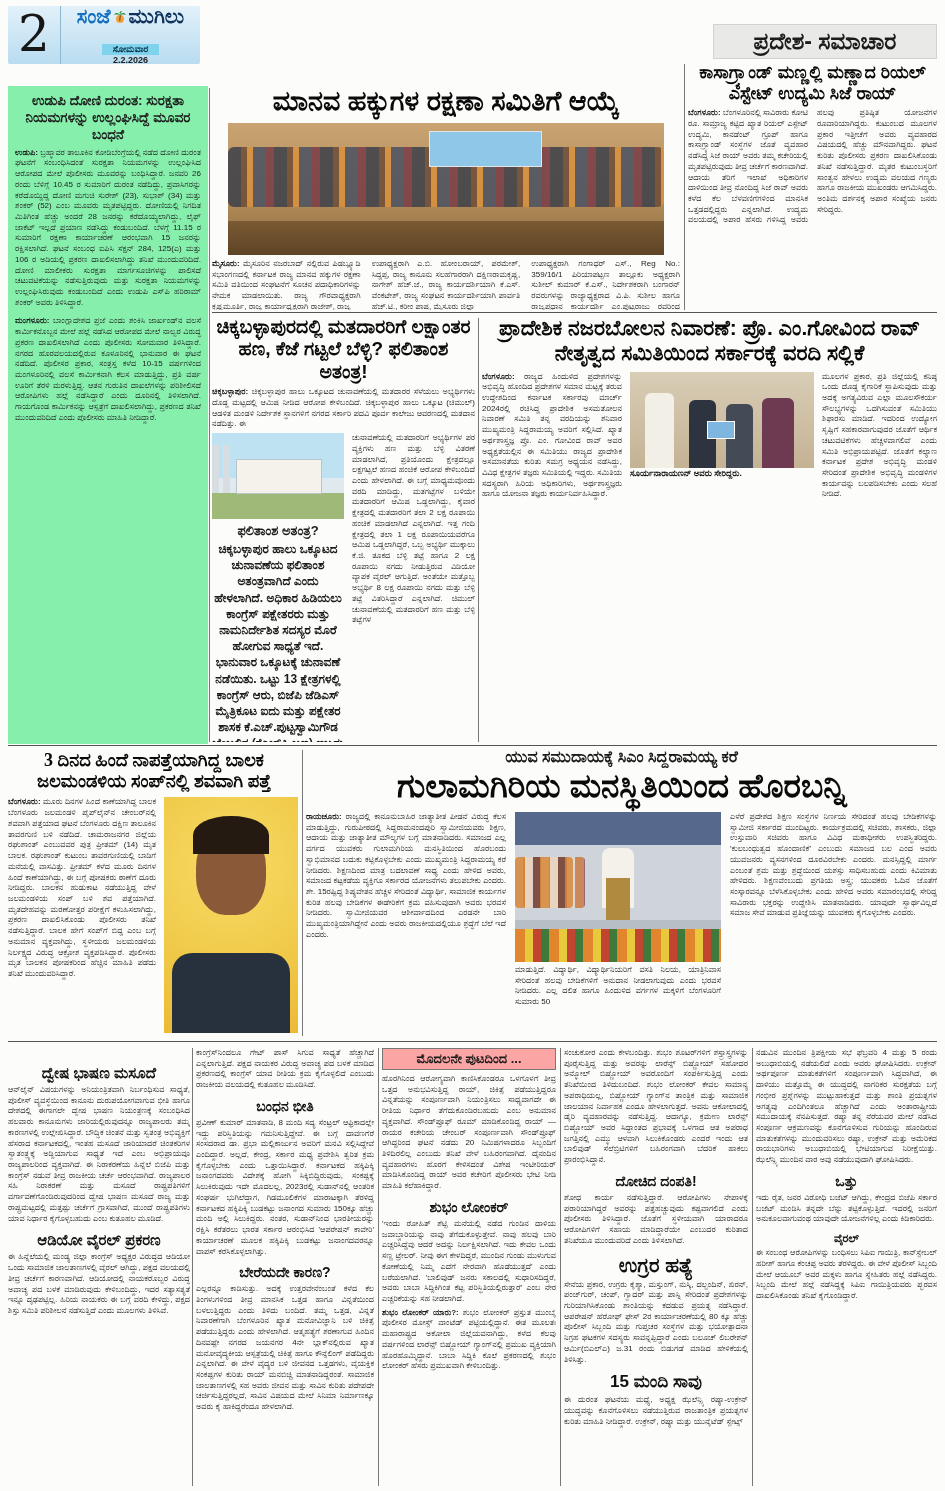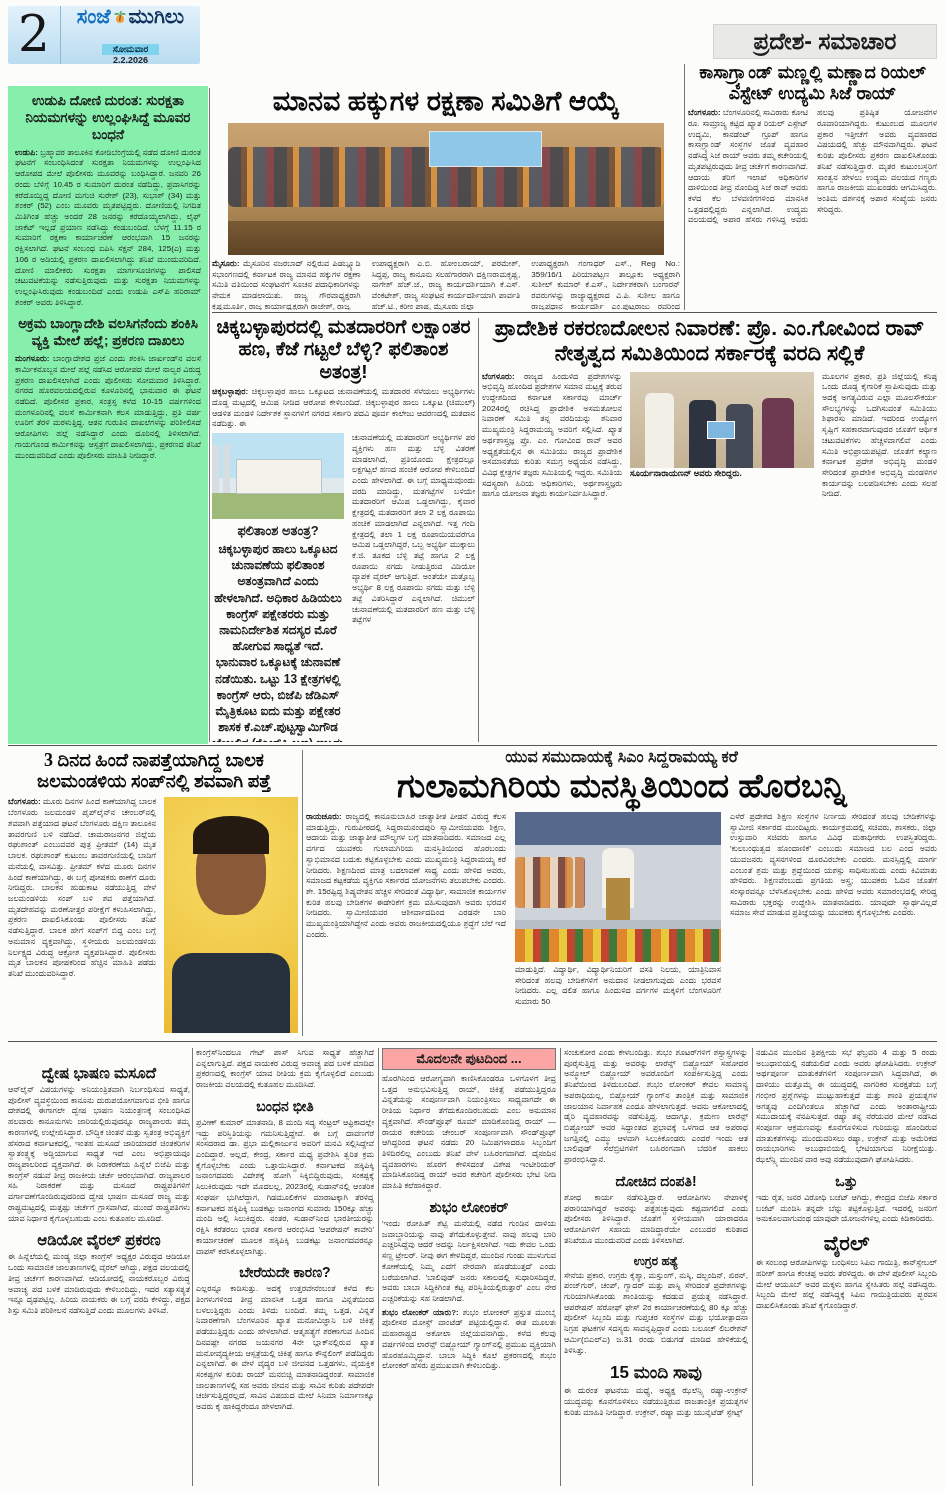--- a/index.html
+++ b/index.html
@@ -69,21 +69,20 @@
   </div>
 
   <div class="abs section-label">ಪ್ರದೇಶ- ಸಮಾಚಾರ</div>
 
   <div class="abs green-panel clip">
     <div>
       <div class="green-headline">ಉಡುಪಿ ದೋಣಿ ದುರಂತ: ಸುರಕ್ಷತಾ ನಿಯಮಗಳನ್ನು ಉಲ್ಲಂಘಿಸಿದ್ದೆ ಮೂವರ ಬಂಧನೆ</div>
       <div class="body-text"><span class="dl">ಉಡುಪಿ:</span> <span>ಬ್ರಹ್ಮಾವರ ತಾಲೂಕಿನ ಕೋಡಿಬೆಂಗ್ರೆಯಲ್ಲಿ ನಡೆದ ದೋಣಿ ದುರಂತ ಘಟನೆಗೆ ಸಂಬಂಧಿಸಿದಂತೆ ಸುರಕ್ಷತಾ ನಿಯಮಗಳನ್ನು ಉಲ್ಲಂಘಿಸಿದ ಆರೋಪದ ಮೇಲೆ ಪೊಲೀಸರು ಮೂವರನ್ನು ಬಂಧಿಸಿದ್ದಾರೆ. ಜನವರಿ 26 ರಂದು ಬೆಳಿಗ್ಗೆ 10.45 ರ ಸುಮಾರಿಗೆ ದುರಂತ ನಡೆದಿದ್ದು, ಪ್ರವಾಸಿಗರನ್ನು ಕರೆದೊಯ್ದಿದ್ದ ದೋಣಿ ಮಗುಚಿ ಸುರೇಶ್ (23), ಸುಭಾಶ್ (34) ಮತ್ತು ಶಂಕರ್ (52) ಎಂಬ ಮೂವರು ಮೃತಪಟ್ಟಿದ್ದರು. ದೋಣಿಯಲ್ಲಿ ನಿಗದಿತ ಮಿತಿಗಿಂತ ಹೆಚ್ಚು ಅಂದರೆ 28 ಜನರನ್ನು ಕರೆದೊಯ್ಯಲಾಗಿದ್ದು, ಲೈಫ್ ಜಾಕೆಟ್ ಇಲ್ಲದೆ ಪ್ರಯಾಣ ನಡೆಸಿದ್ದು ಕಂಡುಬಂದಿದೆ. ಬೆಳಗ್ಗೆ 11.15 ರ ಸುಮಾರಿಗೆ ರಕ್ಷಣಾ ಕಾರ್ಯಾಚರಣೆ ಆರಂಭವಾಗಿ 15 ಜನರನ್ನು ರಕ್ಷಿಸಲಾಗಿದೆ. ಘಟನೆ ಸಂಬಂಧ ಐಪಿಸಿ ಸೆಕ್ಷನ್ 284, 125(ಎ) ಮತ್ತು 106 ರ ಅಡಿಯಲ್ಲಿ ಪ್ರಕರಣ ದಾಖಲಿಸಲಾಗಿದ್ದು ತನಿಖೆ ಮುಂದುವರಿದಿದೆ. ದೋಣಿ ಮಾಲೀಕರು ಸುರಕ್ಷತಾ ಮಾರ್ಗಸೂಚಿಗಳನ್ನು ಪಾಲಿಸದೆ ಚಟುವಟಿಕೆಯನ್ನು ನಡೆಸುತ್ತಿರುವುದು ಮತ್ತು ಸುರಕ್ಷತಾ ನಿಯಮಗಳನ್ನು ಉಲ್ಲಂಘಿಸಿರುವುದು ಕಂಡುಬಂದಿದೆ ಎಂದು ಉಡುಪಿ ಎಸ್‌ಪಿ ಹರಿರಾಮ್ ಶಂಕರ್ ಅವರು ತಿಳಿಸಿದ್ದಾರೆ.</span></div>
     </div>
     <div style="margin-top:8px;">
-      <div class="green-headline">ಅಕ್ರಮ ಬಾಂಗ್ಲಾದೇಶಿ ವಲಸಿಗನೆಂದು ಶಂಕಿಸಿ ವ್ಯಕ್ತಿ ಮೇಲೆ ಹಲ್ಲೆ; ಪ್ರಕರಣ ದಾಖಲು</div>
       <div class="body-text"><span class="dl">ಮಂಗಳೂರು:</span> <span>ಬಾಂಗ್ಲಾದೇಶದ ಪ್ರಜೆ ಎಂದು ಶಂಕಿಸಿ ಜಾರ್ಖಂಡ್‌ನ ವಲಸೆ ಕಾರ್ಮಿಕನೊಬ್ಬನ ಮೇಲೆ ಹಲ್ಲೆ ನಡೆಸಿದ ಆರೋಪದ ಮೇಲೆ ನಾಲ್ವರ ವಿರುದ್ಧ ಪ್ರಕರಣ ದಾಖಲಿಸಲಾಗಿದೆ ಎಂದು ಪೊಲೀಸರು ಸೋಮವಾರ ತಿಳಿಸಿದ್ದಾರೆ. ನಗರದ ಹೊರವಲಯದಲ್ಲಿರುವ ಕೂಳೂರಿನಲ್ಲಿ ಭಾನುವಾರ ಈ ಘಟನೆ ನಡೆದಿದೆ. ಪೊಲೀಸರ ಪ್ರಕಾರ, ಸಂತ್ರಸ್ತ ಕಳೆದ 10-15 ವರ್ಷಗಳಿಂದ ಮಂಗಳೂರಿನಲ್ಲಿ ವಲಸೆ ಕಾರ್ಮಿಕನಾಗಿ ಕೆಲಸ ಮಾಡುತ್ತಿದ್ದು, ಪ್ರತಿ ವರ್ಷ ಊರಿಗೆ ತೆರಳಿ ಮರಳುತ್ತಿದ್ದ. ಆತನ ಗುರುತಿನ ದಾಖಲೆಗಳನ್ನು ಪರಿಶೀಲಿಸದೆ ಆರೋಪಿಗಳು ಹಲ್ಲೆ ನಡೆಸಿದ್ದಾರೆ ಎಂದು ದೂರಿನಲ್ಲಿ ತಿಳಿಸಲಾಗಿದೆ. ಗಾಯಗೊಂಡ ಕಾರ್ಮಿಕನನ್ನು ಆಸ್ಪತ್ರೆಗೆ ದಾಖಲಿಸಲಾಗಿದ್ದು, ಪ್ರಕರಣದ ತನಿಖೆ ಮುಂದುವರಿದಿದೆ ಎಂದು ಪೊಲೀಸರು ಮಾಹಿತಿ ನೀಡಿದ್ದಾರೆ.</span></div>
     </div>
   </div>
 
   <div class="abs clip" style="left:212px;top:86px;width:468px;height:224px;">
     <div class="headline" style="font-size:27px;">ಮಾನವ ಹಕ್ಕುಗಳ ರಕ್ಷಣಾ ಸಮಿತಿಗೆ ಆಯ್ಕೆ</div>
     <div class="photo" style="width:436px;height:132px;margin:5px auto 4px;background:linear-gradient(#c9a372 0%,#b08a56 60%,#8f6c42 100%);">
       <div class="ph-band" style="top:18%;height:46%;background:repeating-linear-gradient(90deg,#3c3f4a 0 13px,#6e4c35 13px 19px,#d9913c 19px 25px,#4a5263 25px 38px,#7a3b46 38px 46px);opacity:.85;border-radius:6px;"></div>
       <div class="ph-band" style="bottom:0;height:26%;background:linear-gradient(#7a5a33,#5e4426);"></div>
       <div class="ph-band" style="top:6%;left:46%;right:28%;height:26%;background:#8fc7e8;border:1px solid #e5e5e5;"></div>
@@ -118,21 +117,21 @@
           <div class="result-title">ಫಲಿತಾಂಶ ಅತಂತ್ರ?</div>
           <div class="result-body clip" style="height:208px;">ಚಿಕ್ಕಬಳ್ಳಾಪುರ ಹಾಲು ಒಕ್ಕೂಟದ ಚುನಾವಣೆಯ ಫಲಿತಾಂಶ ಅತಂತ್ರವಾಗಿದೆ ಎಂದು ಹೇಳಲಾಗಿದೆ. ಅಧಿಕಾರ ಹಿಡಿಯಲು ಕಾಂಗ್ರೆಸ್ ಪಕ್ಷೇತರರು ಮತ್ತು ನಾಮನಿರ್ದೇಶಿತ ಸದಸ್ಯರ ಮೊರೆ ಹೋಗುವ ಸಾಧ್ಯತೆ ಇದೆ. ಭಾನುವಾರ ಒಕ್ಕೂಟಕ್ಕೆ ಚುನಾವಣೆ ನಡೆಯಿತು. ಒಟ್ಟು 13 ಕ್ಷೇತ್ರಗಳಲ್ಲಿ ಕಾಂಗ್ರೆಸ್ ಆರು, ಬಿಜೆಪಿ ಜೆಡಿಎಸ್ ಮೈತ್ರಿಕೂಟ ಐದು ಮತ್ತು ಪಕ್ಷೇತರ ಶಾಸಕ ಕೆ.ಎಚ್.ಪುಟ್ಟಸ್ವಾಮಿಗೌಡ ಬೆಂಬಲಿತ (ಕೆಎಚ್‌ಪಿ ಬಣ) ಇಬ್ಬರು ಅಭ್ಯರ್ಥಿಗಳು ಗೆಲುವು ಸಾಧಿಸಿದ್ದಾರೆ.</div>
         </div>
       </div>
       <div class="body-text clip" style="flex:1;height:322px;">ಚುನಾವಣೆಯಲ್ಲಿ ಮತದಾರರಿಗೆ ಅಭ್ಯರ್ಥಿಗಳ ಪರ ವ್ಯಕ್ತಿಗಳು ಹಣ ಮತ್ತು ಬೆಳ್ಳಿ ವಿತರಣೆ ಮಾಡಲಾಗಿದೆ, ಪ್ರತಿಯೊಂದು ಕ್ಷೇತ್ರದಲ್ಲೂ ಲಕ್ಷಗಟ್ಟಲೆ ಹಣದ ಹಂಚಿಕೆ ಆರೋಪ ಕೇಳಿಬಂದಿದೆ ಎಂದು ಹೇಳಲಾಗಿದೆ. ಈ ಬಗ್ಗೆ ಮಾಧ್ಯಮವೊಂದು ವರದಿ ಮಾಡಿದ್ದು, ಮತಗಟ್ಟೆಗಳ ಬಳಿಯೇ ಮತದಾರರಿಗೆ ಆಮಿಷ ಒಡ್ಡಲಾಗಿದ್ದು, ಕೈವಾರ ಕ್ಷೇತ್ರದಲ್ಲಿ ಮತದಾರರಿಗೆ ತಲಾ 2 ಲಕ್ಷ ರೂಪಾಯಿ ಹಂಚಿಕೆ ಮಾಡಲಾಗಿದೆ ಎನ್ನಲಾಗಿದೆ. ಇತ್ತ ಗಂದಿ ಕ್ಷೇತ್ರದಲ್ಲಿ ತಲಾ 1 ಲಕ್ಷ ರೂಪಾಯಿಯವರೆಗೂ ಆಮಿಷ ಒಡ್ಡಲಾಗಿದ್ದರೆ, ಒಬ್ಬ ಅಭ್ಯರ್ಥಿ ಮುಕ್ಕಾಲು ಕೆ.ಜಿ. ತೂಕದ ಬೆಳ್ಳಿ ತಟ್ಟೆ ಹಾಗೂ 2 ಲಕ್ಷ ರೂಪಾಯಿ ನಗದು ನೀಡುತ್ತಿರುವ ವಿಡಿಯೋ ವ್ಯಾಪಕ ವೈರಲ್ ಆಗುತ್ತಿದೆ. ಅಂತೆಯೇ ಮತ್ತೊಬ್ಬ ಅಭ್ಯರ್ಥಿ 8 ಲಕ್ಷ ರೂಪಾಯಿ ನಗದು ಮತ್ತು ಬೆಳ್ಳಿ ತಟ್ಟೆ ವಿತರಿಸಿದ್ದಾರೆ ಎನ್ನಲಾಗಿದೆ. ಚಿಮುಲ್ ಚುನಾವಣೆಯಲ್ಲಿ ಮತದಾರರಿಗೆ ಹಣ ಮತ್ತು ಬೆಳ್ಳಿ ತಟ್ಟೆಗಳ</div>
     </div>
 
   </div>
 
   <div class="abs clip" style="left:482px;top:316px;width:455px;height:426px;">
-    <div class="headline" style="font-size:21px;">ಪ್ರಾದೇಶಿಕ ರಕರಣದೋಲನ ನಿವಾರಣೆ: ಪ್ರೊ. ಎಂ.ಗೋವಿಂದ ರಾವ್ ನೇತೃತ್ವದ ಸಮಿತಿಯಿಂದ ಸರ್ಕಾರಕ್ಕೆ ವರದಿ ಸಲ್ಲಿಕೆ</div>
+    <div class="headline" style="font-size:21px;">ಪ್ರಾದೇಶಿಕ ನಜರಬೋಲನ ನಿವಾರಣೆ: ಪ್ರೊ. ಎಂ.ಗೋವಿಂದ ರಾವ್ ನೇತೃತ್ವದ ಸಮಿತಿಯಿಂದ ಸರ್ಕಾರಕ್ಕೆ ವರದಿ ಸಲ್ಲಿಕೆ</div>
     <div class="flexrow" style="gap:8px;margin-top:6px;">
       <div class="body-text clip" style="width:140px;height:360px;">
         <span class="dl">ಬೆಂಗಳೂರು:</span> <span>ರಾಜ್ಯದ ಹಿಂದುಳಿದ ಪ್ರದೇಶಗಳನ್ನು ಅಭಿವೃದ್ಧಿ ಹೊಂದಿದ ಪ್ರದೇಶಗಳ ಸಮಾನ ಮಟ್ಟಕ್ಕೆ ತರುವ ಉದ್ದೇಶದಿಂದ ಕರ್ನಾಟಕ ಸರ್ಕಾರವು ಮಾರ್ಚ್ 2024ರಲ್ಲಿ ರಚಿಸಿದ್ದ ಪ್ರಾದೇಶಿಕ ಅಸಮತೋಲನ ನಿವಾರಣೆ ಸಮಿತಿ ತನ್ನ ವರದಿಯನ್ನು ಶನಿವಾರ ಮುಖ್ಯಮಂತ್ರಿ ಸಿದ್ದರಾಮಯ್ಯ ಅವರಿಗೆ ಸಲ್ಲಿಸಿದೆ. ಖ್ಯಾತ ಅರ್ಥಶಾಸ್ತ್ರಜ್ಞ ಪ್ರೊ. ಎಂ. ಗೋವಿಂದ ರಾವ್ ಅವರ ಅಧ್ಯಕ್ಷತೆಯಲ್ಲಿನ ಈ ಸಮಿತಿಯು ರಾಜ್ಯದ ಪ್ರಾದೇಶಿಕ ಅಸಮಾನತೆಯ ಕುರಿತು ಸಮಗ್ರ ಅಧ್ಯಯನ ನಡೆಸಿದ್ದು, ವಿವಿಧ ಕ್ಷೇತ್ರಗಳ ತಜ್ಞರು ಸಮಿತಿಯಲ್ಲಿ ಇದ್ದರು. ಸಮಿತಿಯ ಸದಸ್ಯರಾಗಿ ಹಿರಿಯ ಅಧಿಕಾರಿಗಳು, ಅರ್ಥಶಾಸ್ತ್ರಜ್ಞರು ಹಾಗೂ ಯೋಜನಾ ತಜ್ಞರು ಕಾರ್ಯನಿರ್ವಹಿಸಿದ್ದಾರೆ.</span>
       </div>
       <div style="width:184px;">
         <div class="photo" style="width:184px;height:96px;background:linear-gradient(#d9cdb6,#c4b294);">
           <div class="ph-band" style="bottom:0;left:8%;width:16%;height:78%;background:#f2efe6;border-radius:6px 6px 0 0;"></div>
           <div class="ph-band" style="bottom:0;left:32%;width:15%;height:70%;background:#2e3340;border-radius:6px 6px 0 0;"></div>
           <div class="ph-band" style="bottom:0;left:52%;width:15%;height:66%;background:#454a57;border-radius:6px 6px 0 0;"></div>
           <div class="ph-band" style="bottom:0;left:72%;width:17%;height:72%;background:#6e3a52;border-radius:6px 6px 0 0;"></div>
@@ -201,31 +200,31 @@
     <div class="body-text">'ಇಂದು ರೋಹಿತ್ ಶೆಟ್ಟಿ ಮನೆಯಲ್ಲಿ ನಡೆದ ಗುಂಡಿನ ದಾಳಿಯ ಜವಾಬ್ದಾರಿಯನ್ನು ನಾವು ತೆಗೆದುಕೊಳ್ಳುತ್ತೇವೆ. ನಾವು ಹಲವು ಬಾರಿ ಎಚ್ಚರಿಸಿದ್ದೆವು ಆದರೆ ಅದನ್ನು ನಿರ್ಲಕ್ಷಿಸಲಾಗಿದೆ. ಇದು ಕೇವಲ ಒಂದು ಸಣ್ಣ ಟ್ರೇಲರ್. ನೀವು ಈಗ ಕೇಳದಿದ್ದರೆ, ಮುಂದಿನ ಗುಂಡು ಮುಳುಗುವ ಕೋಣೆಯಲ್ಲಿ ನಿಮ್ಮ ಎದೆಗೆ ನೇರವಾಗಿ ಹೊಡೆಯುತ್ತದೆ' ಎಂದು ಬರೆಯಲಾಗಿದೆ. 'ಬಾಲಿವುಡ್ ಜನರು ಸಕಾಲದಲ್ಲಿ ಸುಧಾರಿಸದಿದ್ದರೆ, ಅವರು ಬಾಬಾ ಸಿದ್ದಿಕಿಗಿಂತ ಕೆಟ್ಟ ಪರಿಸ್ಥಿತಿಯಲ್ಲಿರುತ್ತಾರೆ' ಎಂಬ ನೇರ ಎಚ್ಚರಿಕೆಯನ್ನು ಸಹ ನೀಡಲಾಗಿದೆ.</div>
     <div class="body-text" style="margin-top:3px;">
       <span class="dl">ಶುಭಂ ಲೋಂಕರ್ ಯಾರು?:</span><span> ಶುಭಂ ಲೋಂಕರ್ ಪ್ರಸ್ತುತ ಮುಂಬೈ ಪೊಲೀಸರ ಮೋಸ್ಟ್ ವಾಂಟೆಡ್ ಪಟ್ಟಿಯಲ್ಲಿದ್ದಾನೆ. ಈತ ಮೂಲತಃ ಮಹಾರಾಷ್ಟ್ರದ ಅಕೋಲಾ ಜಿಲ್ಲೆಯವನಾಗಿದ್ದು, ಕಳೆದ ಕೆಲವು ವರ್ಷಗಳಿಂದ ಲಾರೆನ್ಸ್ ಬಿಷ್ಣೋಯ್ ಗ್ಯಾಂಗ್‌ನಲ್ಲಿ ಪ್ರಮುಖ ವ್ಯಕ್ತಿಯಾಗಿ ಹೊರಹೊಮ್ಮಿದ್ದಾನೆ. ಬಾಬಾ ಸಿದ್ದಿಕಿ ಕೊಲೆ ಪ್ರಕರಣದಲ್ಲಿ ಶುಭಂ ಲೋಂಕರ್ ಹೆಸರು ಪ್ರಮುಖವಾಗಿ ಕೇಳಿಬಂದಿತ್ತು.</span>
     </div>
   </div>
 
   <div class="abs clip" style="left:564px;top:1048px;width:184px;height:438px;">
     <div class="body-text">ಸಂಚುಕೋರ ಎಂದು ಕೇಳಬಂದಿತ್ತು. ಶುಭಂ ಶೂಟರ್‌ಗಳಿಗೆ ಶಸ್ತ್ರಾಸ್ತ್ರಗಳನ್ನು ಪೂರೈಸುತ್ತಿದ್ದ ಮತ್ತು ಅವರನ್ನು ಲಾರೆನ್ಸ್ ಬಿಷ್ಣೋಯ್ ಸಹೋದರ ಅನ್ಮೋಲ್ ಬಿಷ್ಣೋಯ್ ಅವರೊಂದಿಗೆ ಸಂಪರ್ಕಿಸುತ್ತಿದ್ದ ಎಂದು ತನಿಖೆಯಿಂದ ತಿಳಿದುಬಂದಿದೆ. ಶುಭಂ ಲೋಂಕರ್ ಕೇವಲ ಸಾಮಾನ್ಯ ಅಪರಾಧಿಯಲ್ಲ, ಬಿಷ್ಣೋಯ್ ಗ್ಯಾಂಗ್‌ನ ತಾಂತ್ರಿಕ ಮತ್ತು ಸಾಮಾಜಿಕ ಜಾಲಯಾನ ನಿರ್ವಾಹಕ ಎಂದೂ ಹೇಳಲಾಗುತ್ತದೆ. ಅವನು ಆಕೋಲಾದಲ್ಲಿ ಡೈರಿ ವ್ಯವಹಾರವನ್ನು ನಡೆಸುತ್ತಿದ್ದ. ಆದಾಗ್ಯೂ, ಕ್ರಮೇಣ ಲಾರೆನ್ಸ್ ಬಿಷ್ಣೋಯ್ ಅವರ ಸಿದ್ಧಾಂತದ ಪ್ರಭಾವಕ್ಕೆ ಒಳಗಾದ ಆತ ಅಪರಾಧ ಜಗತ್ತಿನಲ್ಲಿ ಎಮ್ಮು ಆಳವಾಗಿ ಸಿಲುಕಿಕೊಂಡರು ಎಂದರೆ ಇಂದು ಆತ ಬಾಲಿವುಡ್ ಸೆಲೆಬ್ರಿಟಿಗಳಿಗೆ ಬಹಿರಂಗವಾಗಿ ಬೆದರಿಕೆ ಹಾಕಲು ಪ್ರಾರಂಭಿಸಿದ್ದಾನೆ.</div>
     <div class="subhead">ದೋಚಿದ ದಂಪತಿ!</div>
     <div class="body-text">ಶೋಧ ಕಾರ್ಯ ನಡೆಸುತ್ತಿದ್ದಾರೆ. ಆರೋಪಿಗಳು ನೇಪಾಳಕ್ಕೆ ಪರಾರಿಯಾಗಿದ್ದರೆ ಅವರನ್ನು ಪತ್ತೆಹಚ್ಚುವುದು ಕಷ್ಟವಾಗಲಿದೆ ಎಂದು ಪೊಲೀಸರು ತಿಳಿಸಿದ್ದಾರೆ. ಜೊತೆಗೆ ಸ್ಥಳೀಯವಾಗಿ ಯಾರಾದರೂ ಆರೋಪಿಗಳಿಗೆ ಸಹಾಯ ಮಾಡಿದ್ದಾರೆಯೇ ಎಂಬುದರ ಕುರಿತಾದ ತನಿಖೆಯೂ ಮುಂದುವರಿದೆ ಎಂದು ತಿಳಿಸಲಾಗಿದೆ.</div>
-    <div class="subhead" style="font-size:12px;">ಉಗ್ರರ ಹತ್ಯೆ</div>
+    <div class="subhead" style="font-size:20px;">ಉಗ್ರರ ಹತ್ಯೆ</div>
     <div class="body-text">ಸೇನೆಯ ಪ್ರಕಾರ, ಉಗ್ರರು ಕೈಶ್ಯಾ, ಮಸ್ತುಂಗ್, ನುಸ್ಕಿ, ದಲ್ಬಂದಿನ್, ಖಿರನ್, ಪಂಜ್‌ಗುರ್, ಚಂಪ್, ಗ್ವಾದರ್ ಮತ್ತು ಪಾಸ್ನಿ ಸೇರಿದಂತೆ ಪ್ರದೇಶಗಳನ್ನು ಗುರಿಯಾಗಿಸಿಕೊಂಡು ಶಾಂತಿಯನ್ನು ಕದಡುವ ಪ್ರಯತ್ನ ನಡೆಸಿದ್ದಾರೆ. ಆಪರೇಷನ್ ಹೆರೋಫ್ ಫೇಸ್ 2ರ ಕಾರ್ಯಾಚರಣೆಯಲ್ಲಿ 80 ಕ್ಕೂ ಹೆಚ್ಚು ಪೊಲೀಸ್ ಸಿಬ್ಬಂದಿ ಮತ್ತು ಗುಪ್ತಚರ ಸಂಸ್ಥೆಗಳ ಮತ್ತು ಭಯೋತ್ಪಾದನಾ ನಿಗ್ರಹ ಘಟಕಗಳ ಸದಸ್ಯರು ಸಾವನ್ನಪ್ಪಿದ್ದಾರೆ ಎಂದು ಬಲೂಚ್ ಲಿಬರೇಶನ್ ಆರ್ಮಿ(ಬಿಎಲ್ಎ) ಜ.31 ರಂದು ಬಿಡುಗಡೆ ಮಾಡಿದ ಹೇಳಿಕೆಯಲ್ಲಿ ತಿಳಿಸಿತ್ತು.</div>
     <div class="subhead" style="font-size:17px;">15 ಮಂದಿ ಸಾವು</div>
     <div class="body-text">ಈ ದುರಂತ ಘಟನೆಯ ಮಧ್ಯೆ, ಅಧ್ಯಕ್ಷ ಝೆಲೆನ್ಸ್ಕಿ ರಷ್ಯಾ-ಉಕ್ರೇನ್ ಯುದ್ಧವನ್ನು ಕೊನೆಗೊಳಿಸಲು ನಡೆಯುತ್ತಿರುವ ರಾಜತಾಂತ್ರಿಕ ಪ್ರಯತ್ನಗಳ ಕುರಿತು ಮಾಹಿತಿ ನೀಡಿದ್ದಾರೆ. ಉಕ್ರೇನ್, ರಷ್ಯಾ ಮತ್ತು ಯುನೈಟೆಡ್ ಸ್ಟೇಟ್ಸ್</div>
   </div>
 
   <div class="abs clip" style="left:756px;top:1048px;width:181px;height:438px;">
     <div class="body-text">ನಡುವಿನ ಮುಂದಿನ ತ್ರಿಪಕ್ಷೀಯ ಸಭೆ ಫೆಬ್ರವರಿ 4 ಮತ್ತು 5 ರಂದು ಅಬುಧಾಬಿಯಲ್ಲಿ ನಡೆಯಲಿದೆ ಎಂದು ಅವರು ಘೋಷಿಸಿದರು. ಉಕ್ರೇನ್ ಅರ್ಥಪೂರ್ಣ ಮಾತುಕತೆಗಳಿಗೆ ಸಂಪೂರ್ಣವಾಗಿ ಸಿದ್ಧವಾಗಿದೆ, ಈ ದಾಳಿಯು ಮತ್ತೊಮ್ಮೆ ಈ ಯುದ್ಧದಲ್ಲಿ ನಾಗರಿಕರ ಸುರಕ್ಷತೆಯ ಬಗ್ಗೆ ಗಂಭೀರ ಪ್ರಶ್ನೆಗಳನ್ನು ಮುಟ್ಟುಹಾಕುತ್ತದೆ ಮತ್ತು ಶಾಂತಿ ಪ್ರಯತ್ನಗಳ ಅಗತ್ಯವು ಎಂದಿಗಿಂತಲೂ ಹೆಚ್ಚಾಗಿದೆ ಎಂದು ಅಂತಾರಾಷ್ಟ್ರೀಯ ಸಮುದಾಯಕ್ಕೆ ನೆನಪಿಸುತ್ತದೆ. ರಷ್ಯಾ ತನ್ನ ನೆರೆಯವರ ಮೇಲೆ ನಡೆಸಿದ ಸಂಪೂರ್ಣ ಆಕ್ರಮಣವನ್ನು ಕೊನೆಗೊಳಿಸುವ ಗುರಿಯನ್ನು ಹೊಂದಿರುವ ಮಾತುಕತೆಗಳನ್ನು ಮುಂದುವರಿಸಲು ರಷ್ಯಾ, ಉಕ್ರೇನ್ ಮತ್ತು ಅಮೆರಿಕದ ರಾಯಭಾರಿಗಳು ಅಬುಧಾಬಿಯಲ್ಲಿ ಭೇಟಿಯಾಗುವ ನಿರೀಕ್ಷೆಯಿತ್ತು. ಝೆಲೆನ್ಸ್ಕಿ ಮುಂದಿನ ವಾರ ಅವು ನಡೆಯುವುದಾಗಿ ಘೋಷಿಸಿದರು.</div>
     <div class="subhead">ಒತ್ತು</div>
     <div class="body-text">ಇದು ರೈತ, ಜನರ ವಿರೋಧಿ ಬಜೆಟ್ ಆಗಿದ್ದು, ಕೇಂದ್ರದ ಬಿಜೆಪಿ ಸರ್ಕಾರ ಬಜೆಟ್ ಮಂಡಿಸಿ ತನ್ನದೇ ಬೆನ್ನು ತಟ್ಟಿಕೊಳ್ಳುತ್ತಿದೆ. ಇದರಲ್ಲಿ ಜನರಿಗೆ ಅನುಕೂಲವಾಗುವಂಥ ಯಾವುದೇ ಯೋಜನೆಗಳಿಲ್ಲ ಎಂದು ಕಿಡಿಕಾರಿದರು.</div>
-    <div class="subhead" style="font-size:20px;">ವೈರಲ್</div>
+    <div class="subhead" style="font-size:11px;">ವೈರಲ್</div>
     <div class="body-text">ಈ ಸಂಬಂಧ ಆರೋಪಿಗಳನ್ನು ಬಂಧಿಸಲು ಸಿಪಿಐ ಗಾಯಿತ್ರಿ, ಕಾನ್‌ಸ್ಟೇಬಲ್ ಹರೀಶ್ ಹಾಗೂ ಕೆಂಚಪ್ಪ ಅವರು ತೆರಳಿದ್ದರು. ಈ ವೇಳೆ ಪೊಲೀಸ್ ಸಿಬ್ಬಂದಿ ಮೇಲೆ ಆಯೂಬ್ ಅವರ ಮಕ್ಕಳು ಹಾಗೂ ಸ್ನೇಹಿತರು ಹಲ್ಲೆ ನಡೆಸಿದ್ದರು. ಸಿಬ್ಬಂದಿ ಮೇಲೆ ಹಲ್ಲೆ ನಡೆಸಿದ್ದಕ್ಕೆ ಸಿಪಿಐ ಗಾಯಿತ್ರಿಯವರು ಪ್ಭರವಸ ದಾಖಲಿಸಿಕೊಂಡು ತನಿಖೆ ಕೈಗೊಂಡಿದ್ದಾರೆ.</div>
   </div>
 
   <div class="rule-v" style="left:209px;top:88px;height:654px;"></div>
   <div class="rule-v" style="left:684px;top:64px;height:246px;"></div>
   <div class="rule-h" style="left:212px;top:312px;width:725px;"></div>
   <div class="rule-v" style="left:478px;top:318px;height:424px;"></div>
   <div class="rule-h" style="left:8px;top:745px;width:929px;"></div>
   <div class="rule-v" style="left:302px;top:750px;height:286px;"></div>
   <div class="rule-h" style="left:8px;top:1041px;width:929px;"></div>

